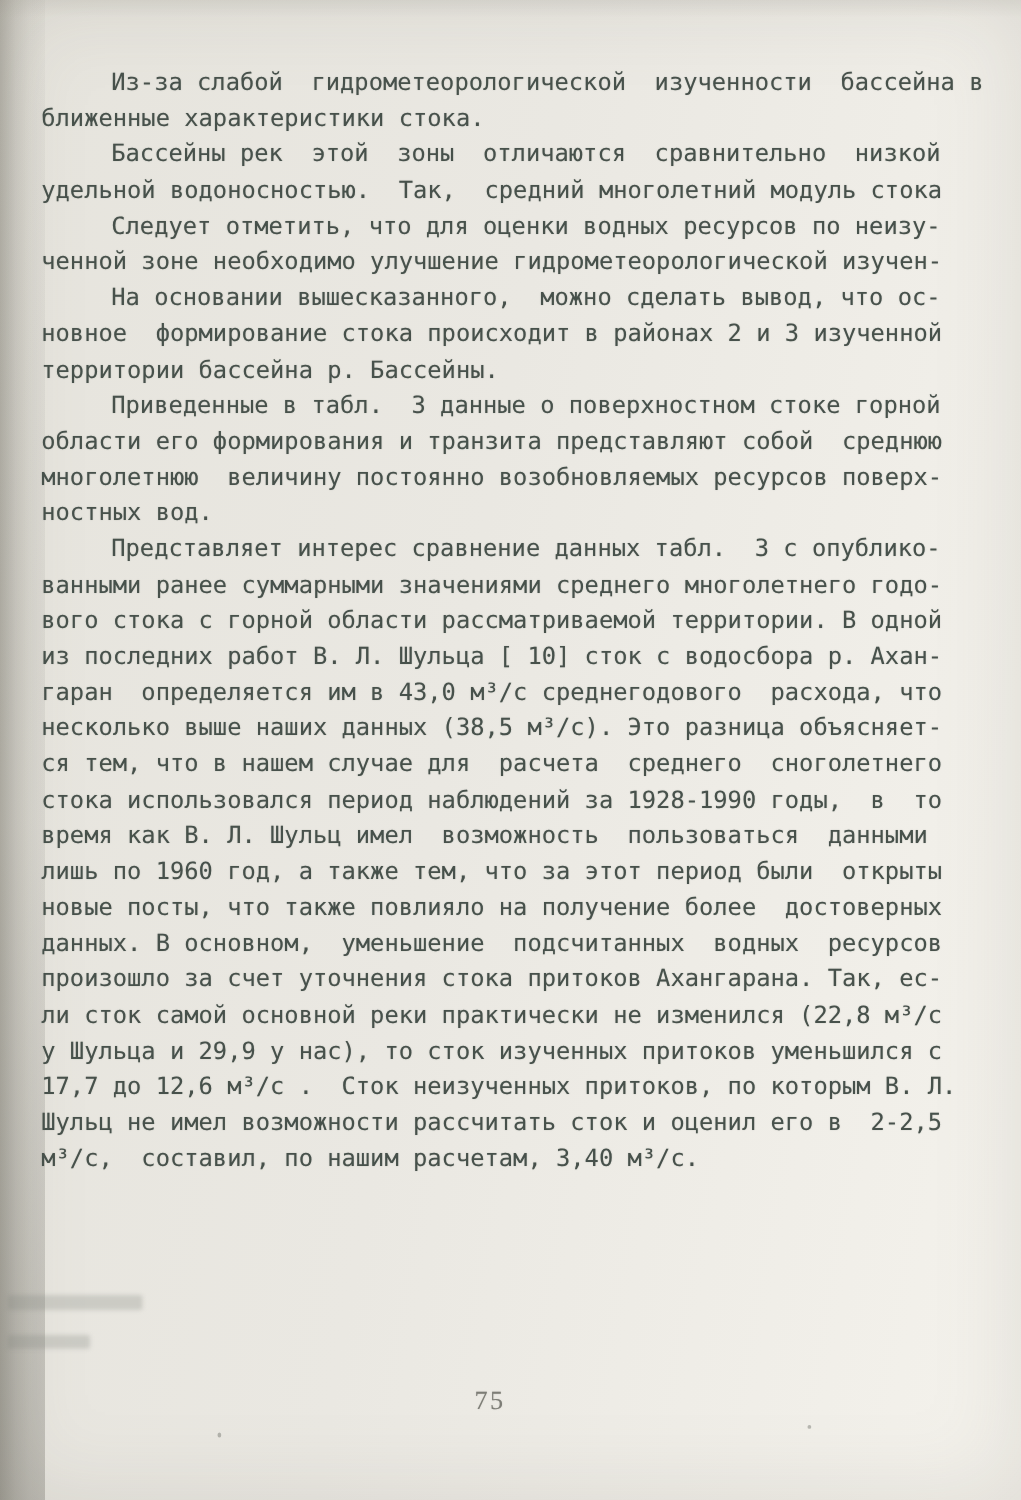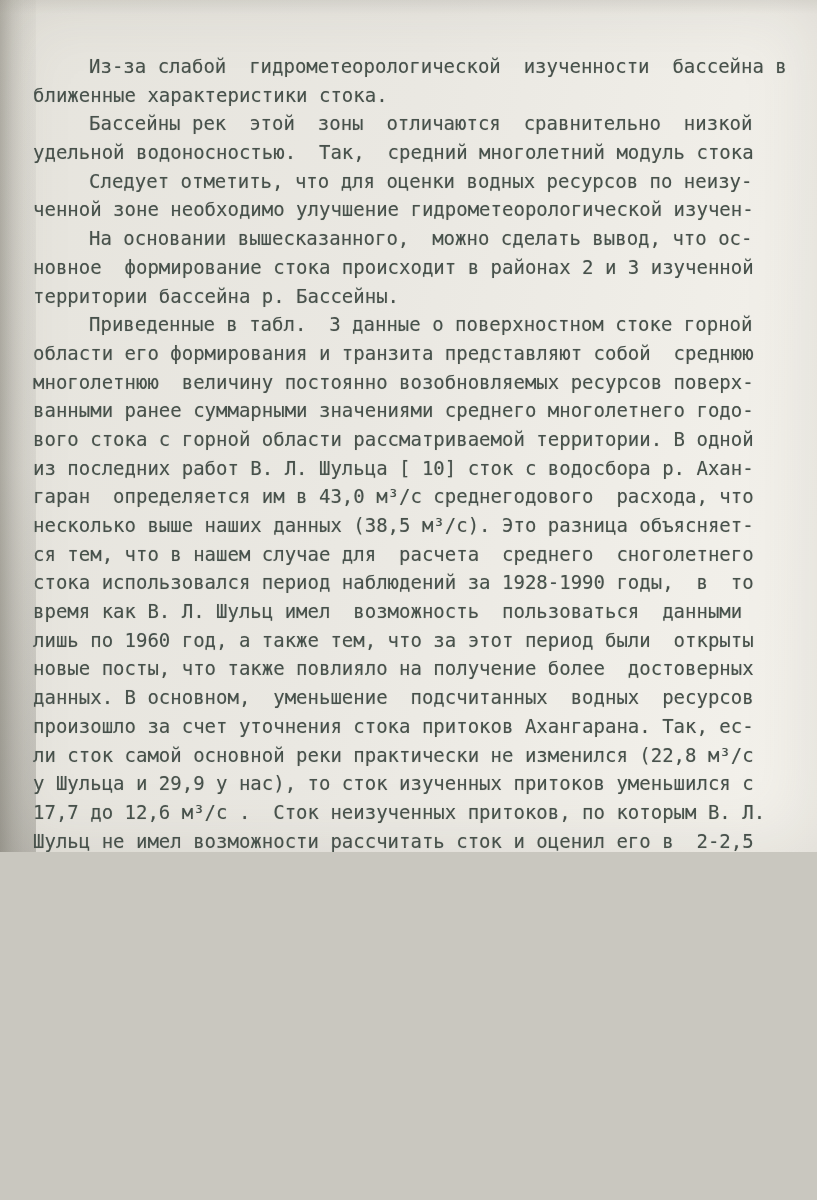--- a/index.html
+++ b/index.html
@@ -3,21 +3,21 @@
 <meta charset="utf-8">
 <style>
   html, body {
     margin: 0;
     padding: 0;
     background: #c9c7bf;
   }
   .scan-page {
     position: relative;
     width: 817px;
-    height: 852px;
+    height: 1200px;
     overflow: hidden;
     background:
       linear-gradient(100deg, #e6e4dd 0%, #eae8e2 45%, #f0eee8 78%, #f4f2ec 100%);
     box-shadow: inset 0 0 70px rgba(125,122,110,0.18);
     font-family: "DejaVu Sans Mono", "Liberation Mono", monospace;
   }
   
   .spine-shadow {
     position: absolute;
     left: 0; top: 0;
@@ -110,23 +110,25 @@
     <div>
       <div class="line first">На основании вышесказанного,  можно сделать вывод, что ос-</div>
       <div class="line">новное  формирование стока происходит в районах 2 и 3 изученной</div>
       <div class="line">территории бассейна р. Бассейны.</div>
     </div>
 
     <div>
       <div class="line first">Приведенные в табл.  3 данные о поверхностном стоке горной</div>
       <div class="line">области его формирования и транзита представляют собой  среднюю</div>
       <div class="line">многолетнюю  величину постоянно возобновляемых ресурсов поверх-</div>
+      <div class="line">ностных вод.</div>
     </div>
 
     <div>
+      <div class="line first">Представляет интерес сравнение данных табл.  3 с опублико-</div>
       <div class="line">ванными ранее суммарными значениями среднего многолетнего годо-</div>
       <div class="line">вого стока с горной области рассматриваемой территории. В одной</div>
       <div class="line">из последних работ В. Л. Шульца [ 10] сток с водосбора р. Ахан-</div>
       <div class="line">гаран  определяется им в 43,0 м³/с среднегодового  расхода, что</div>
       <div class="line">несколько выше наших данных (38,5 м³/с). Это разница объясняет-</div>
       <div class="line">ся тем, что в нашем случае для  расчета  среднего  сноголетнего</div>
       <div class="line">стока использовался период наблюдений за 1928-1990 годы,  в  то</div>
       <div class="line">время как В. Л. Шульц имел  возможность  пользоваться  данными</div>
       <div class="line">лишь по 1960 год, а также тем, что за этот период были  открыты</div>
       <div class="line">новые посты, что также повлияло на получение более  достоверных</div>

